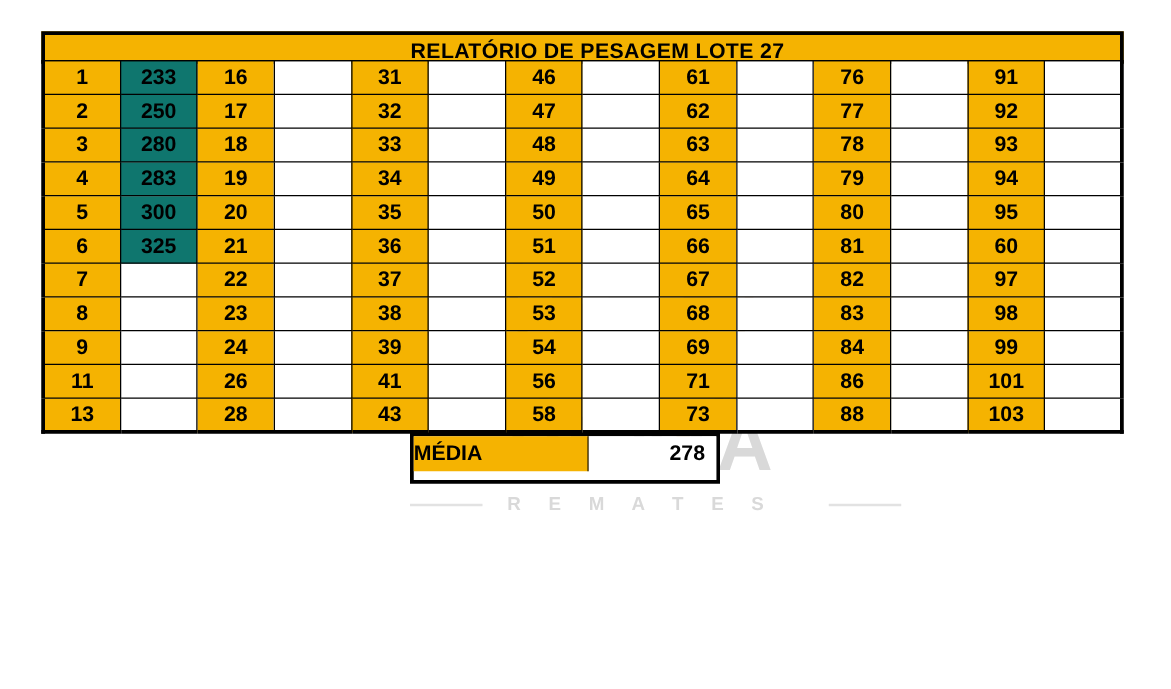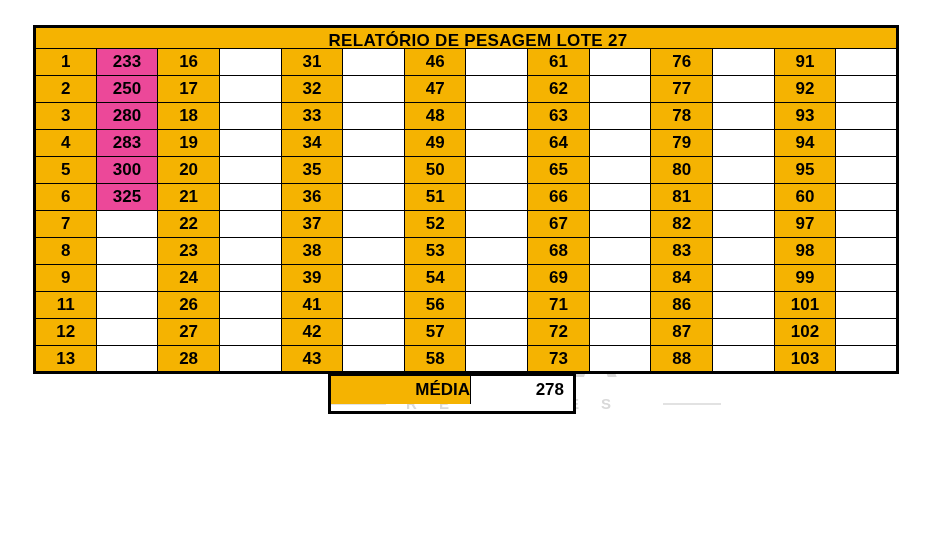--- a/index.html
+++ b/index.html
@@ -111,21 +111,21 @@
     color: #000;
   }
   td.val {
     background: transparent;
     text-align: center;
     width: 58px;
     font-weight: normal;
     color: #000;
   }
   td.val.filled {
-    background: #ec4899;
+    background: #0f766e;
   }
   td.val.empty {
     background: #ffffff;
   }
   table.grid tr td:first-child {
     border-left: 3px solid #000000;
   }
   table.grid tr td:last-child {
     border-right: 3px solid #000000;
   }
@@ -140,21 +140,21 @@
     margin-left: 295px;
     width: 248px;
     display: flex;
     border: 3px solid #000000;
     box-sizing: border-box;
     margin-top: -1px;
   }
   .footer .lbl {
     flex: 0 0 140px;
     background: #f5b301;
-    text-align: right;
+    text-align: left;
     font-weight: bold;
     font-size: 17px;
     height: 28px;
     line-height: 28px;
     border-right: 1px solid #000;
     box-sizing: border-box;
   }
   .footer .num {
     flex: 1 1 auto;
     background: #ffffff;
@@ -353,36 +353,20 @@
           <td class="idx">56</td>
           <td class="val empty"></td>
           <td class="idx">71</td>
           <td class="val empty"></td>
           <td class="idx">86</td>
           <td class="val empty"></td>
           <td class="idx">101</td>
           <td class="val empty"></td>
         </tr>
         <tr>
-          <td class="idx">12</td>
-          <td class="val empty"></td>
-          <td class="idx">27</td>
-          <td class="val empty"></td>
-          <td class="idx">42</td>
-          <td class="val empty"></td>
-          <td class="idx">57</td>
-          <td class="val empty"></td>
-          <td class="idx">72</td>
-          <td class="val empty"></td>
-          <td class="idx">87</td>
-          <td class="val empty"></td>
-          <td class="idx">102</td>
-          <td class="val empty"></td>
-        </tr>
-        <tr>
           <td class="idx">13</td>
           <td class="val empty"></td>
           <td class="idx">28</td>
           <td class="val empty"></td>
           <td class="idx">43</td>
           <td class="val empty"></td>
           <td class="idx">58</td>
           <td class="val empty"></td>
           <td class="idx">73</td>
           <td class="val empty"></td>

